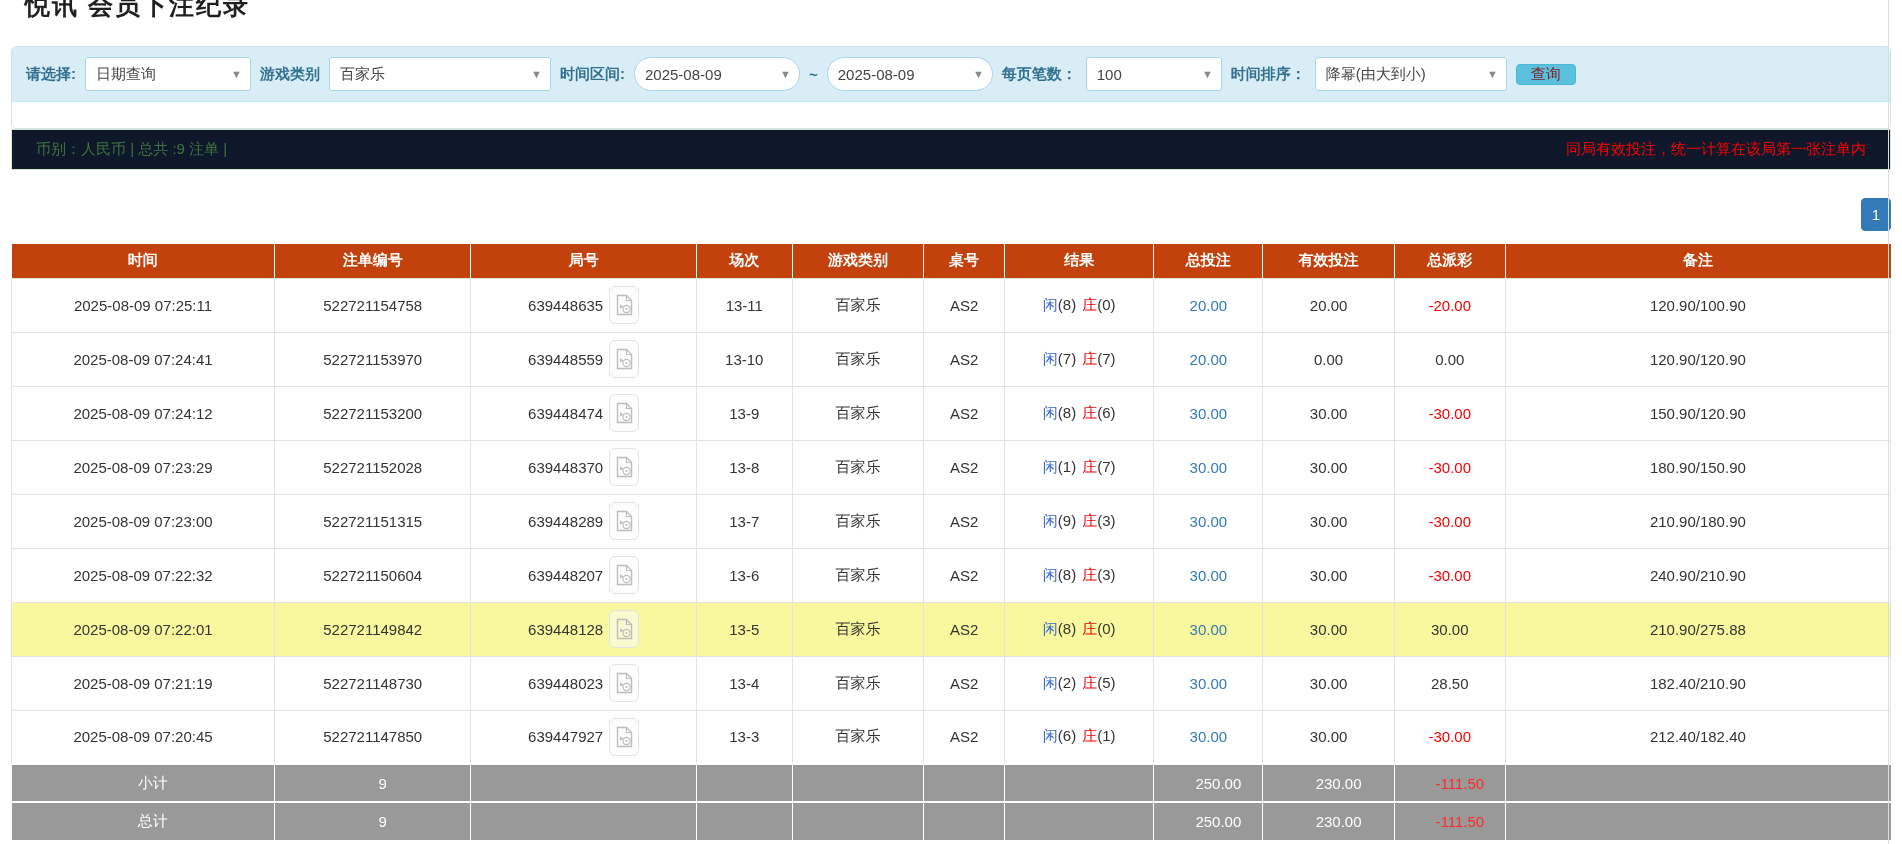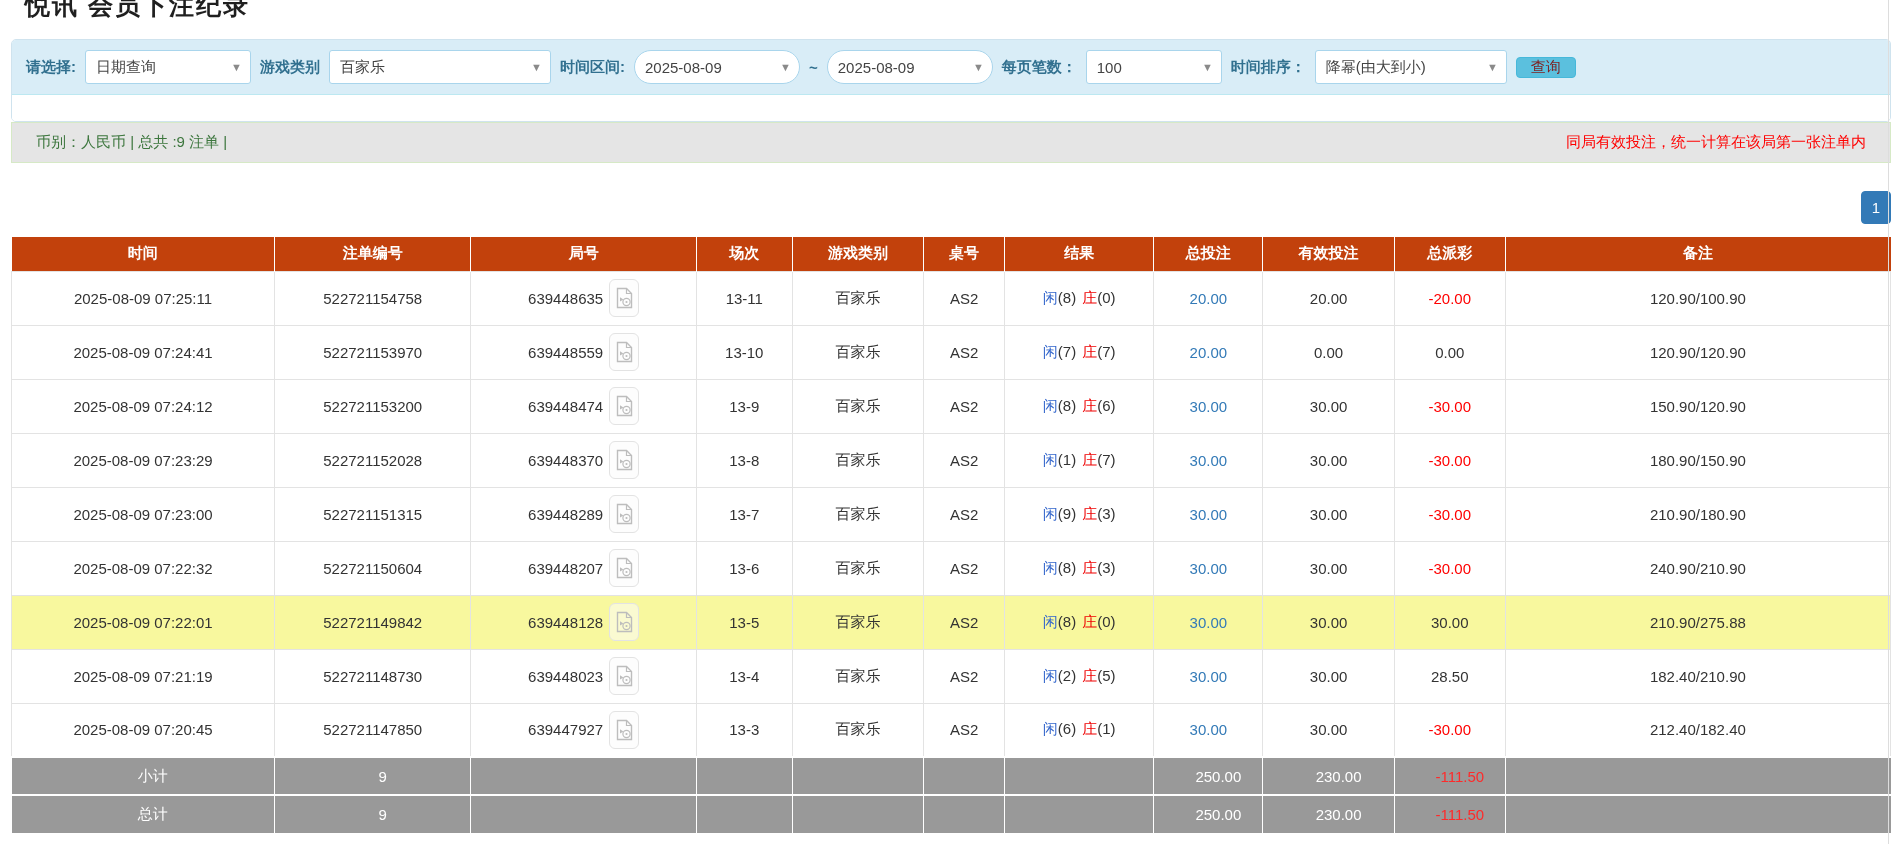--- a/index.html
+++ b/index.html
@@ -6,36 +6,36 @@
   html, body { background: #fff; }
   body { font-family: "Liberation Sans", "DejaVu Sans", sans-serif; }
   .page { position: relative; width: 1902px; height: 844px; background: #fff; overflow: hidden; }
   .content { padding: 0 11px; }
 
   
   .title-wrap { height: 26px; overflow: hidden; }
   .page-title { font-size: 25px; font-weight: 700; color: #1f1f1f; margin: -11px 0 0 14px; letter-spacing: 2px; white-space: nowrap; }
 
   
-  .filter-panel { margin-top: 13px; border: 1px solid #cfe3ee; border-radius: 5px; overflow: hidden; }
+  .filter-panel { margin-top: 20px; border: 1px solid #cfe3ee; border-radius: 5px; overflow: hidden; }
   .filter-bar { height: 55px; background: #d9edf7; border-bottom: 1px solid #bce8f1; display: flex; align-items: center; padding: 0 14px; gap: 9px; }
   .panel-body { height: 26px; background: #fff; }
   .f-label { color: #31708f; font-weight: 700; font-size: 15px; white-space: nowrap; }
   .tilde { color: #31708f; font-weight: 700; font-size: 15px; }
   .select { height: 34px; background: #fff; border: 1px solid #a9d5ec; border-radius: 3px; display: inline-flex; align-items: center; justify-content: space-between; padding: 0 8px 0 10px; font-size: 15px; color: #444; cursor: pointer; }
   .caret { color: #8a8a8a; font-size: 11px; margin-left: 8px; line-height: 1; }
   .w-select   { width: 166px; }
   .w-game     { width: 222px; }
   .w-date     { width: 166px; border-radius: 17px; }
   .w-pagesize { width: 136px; }
   .w-sort     { width: 192px; }
   .btn-search { height: 21px; background: #5bc0de; border: 1px solid #46b8da; border-radius: 4px; color: #7f1d1d; font-size: 15px; padding: 0 14px; cursor: pointer; }
 
   
-  .info-bar { height: 41px; background: #e5e5e5; border: 1px solid #d6e9c6; display: flex; align-items: center; justify-content: space-between; padding: 16px 24px; font-size: 15px; }
+  .info-bar { height: 41px; background: #0f172a; border: 1px solid #d6e9c6; display: flex; align-items: center; justify-content: space-between; padding: 16px 24px; font-size: 15px; }
   .info-left { color: #3c763d; }
   .info-right { color: #ff0000; }
 
   
   .pagi-row { margin-top: 28px; display: flex; justify-content: flex-end; }
   .page-btn { min-width: 30px; height: 33px; background: #337ab7; border: 1px solid #337ab7; border-radius: 4px; color: #fff; font-size: 15px; cursor: pointer; }
 
   
   table.bets { margin-top: 13px; width: 100%; border-collapse: collapse; table-layout: fixed; font-size: 15px; }
   thead th { background: #c2410c; color: #fff; font-weight: 700; height: 34px; border-right: 1px solid #fff; text-align: center; }

